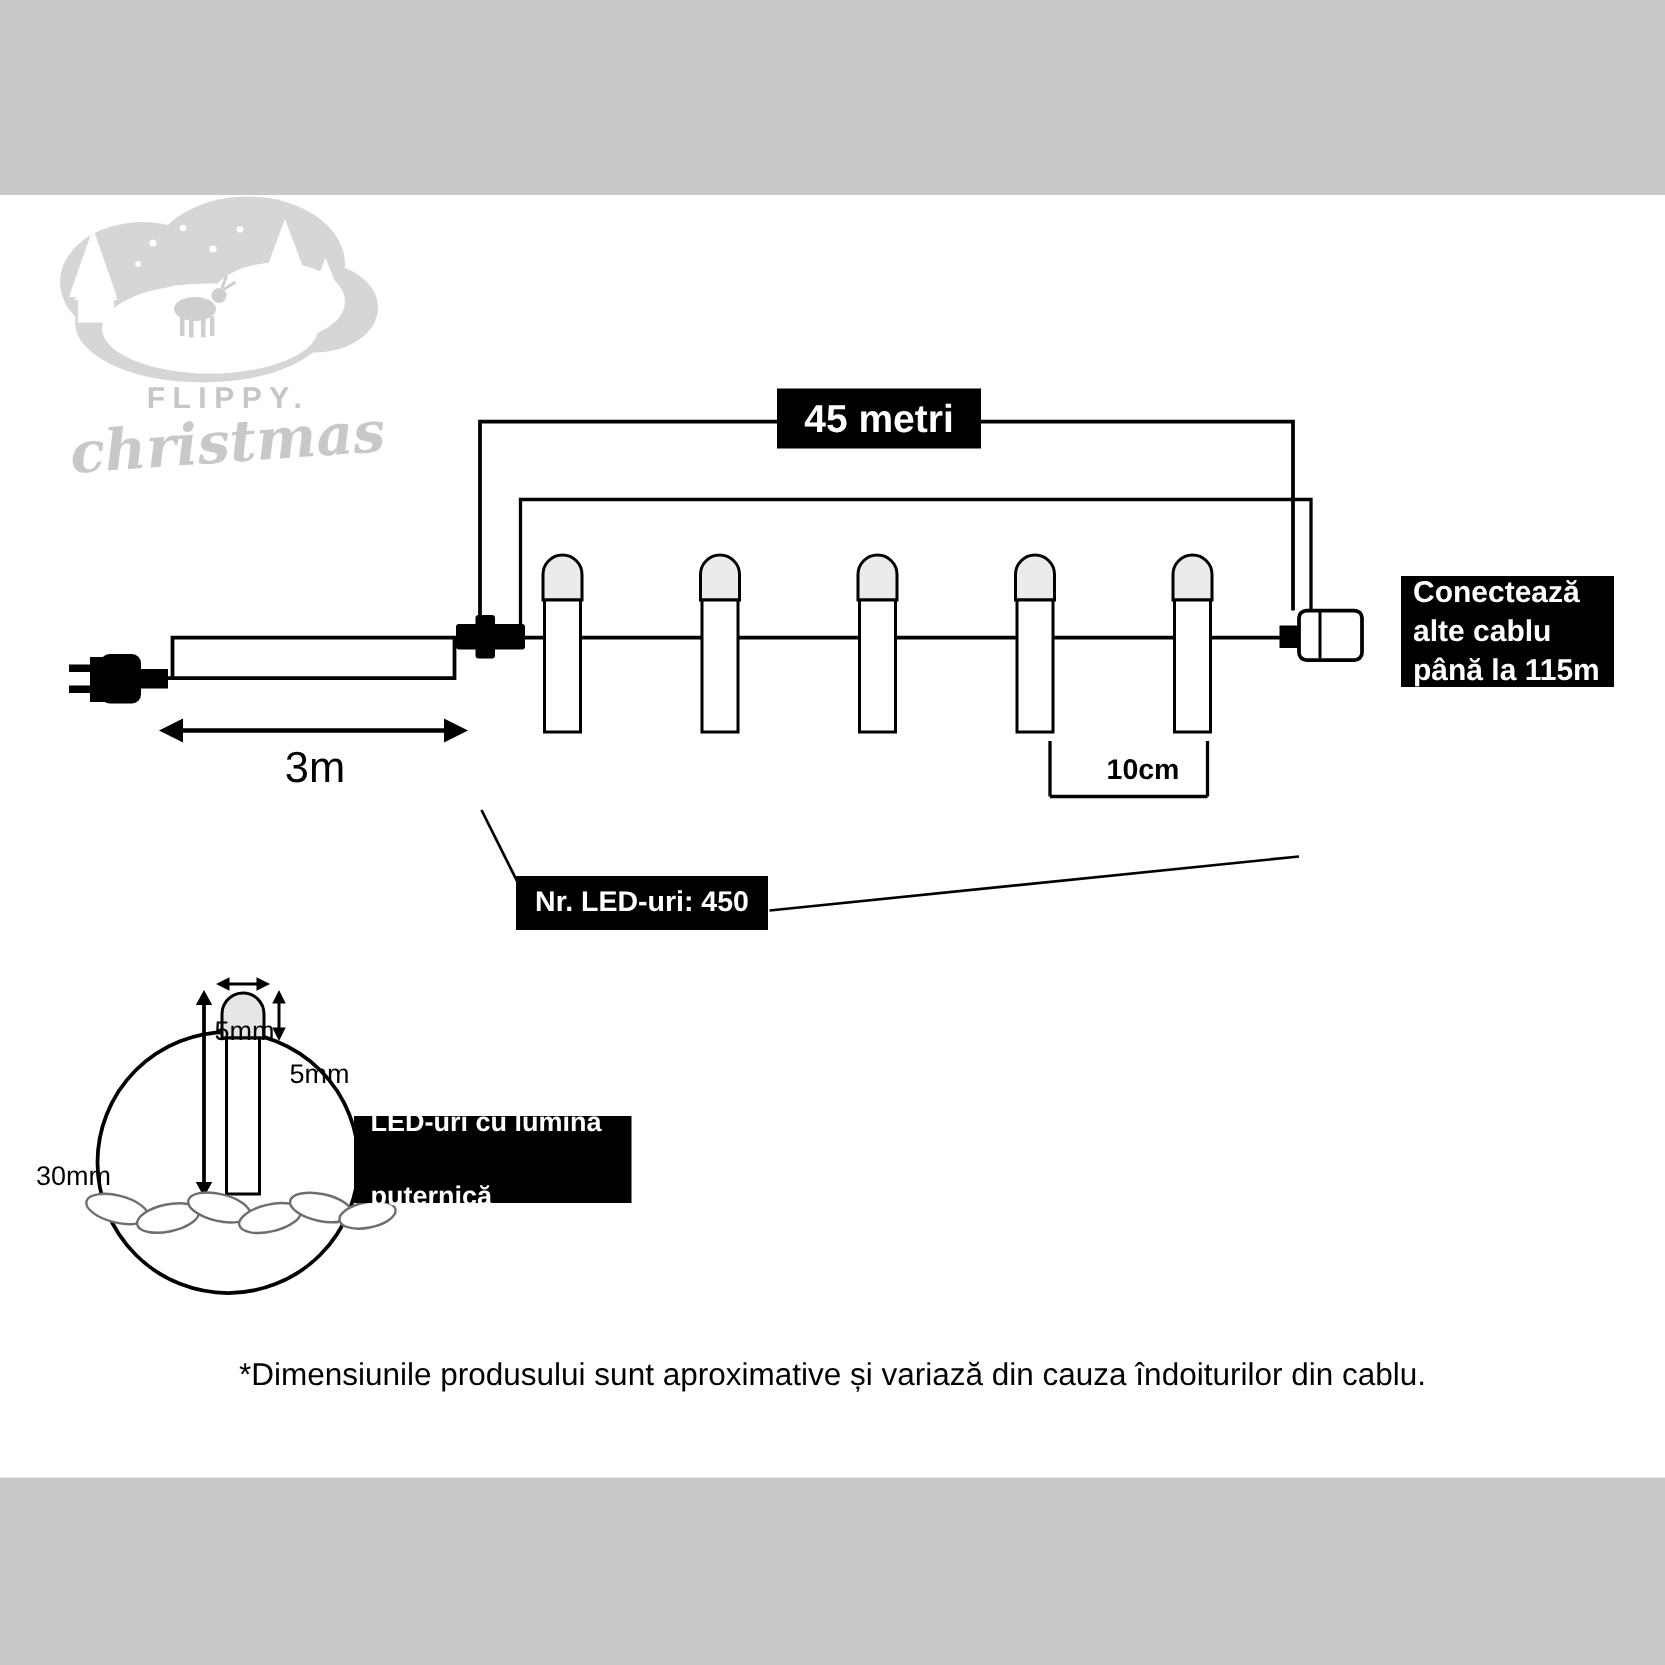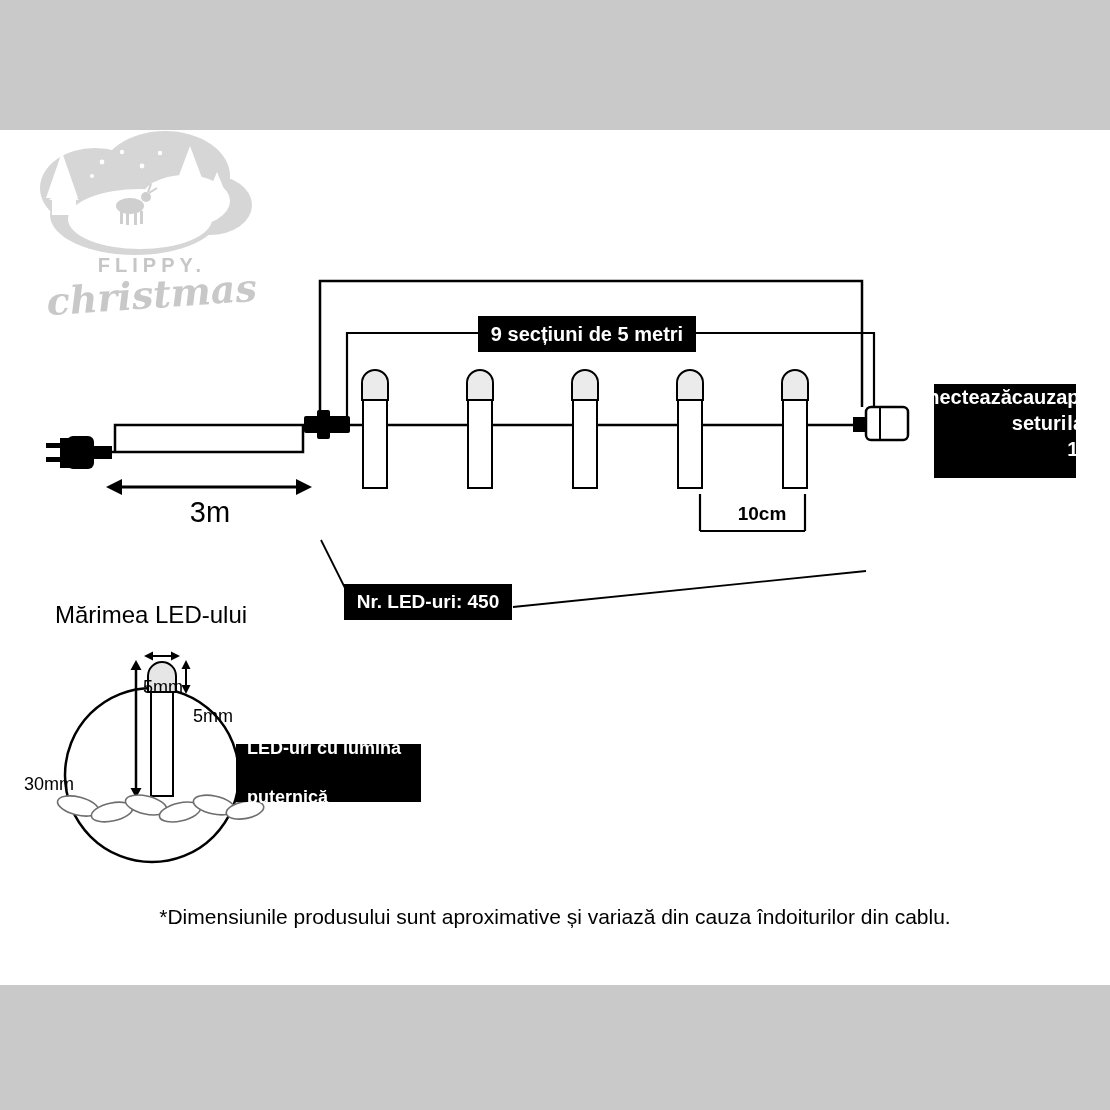--- a/index.html
+++ b/index.html
@@ -7,21 +7,21 @@
   .canvas{position:relative;width:1110px;height:1110px;background:#ffffff;overflow:hidden;}
   .band{position:absolute;left:0;width:1110px;background:#c9c9c9;}
   .band-top{top:0;height:130px;}
   .band-bottom{top:985px;height:125px;}
   svg.diagram{position:absolute;left:0;top:0;width:1110px;height:1110px;}
   .abs{position:absolute;}
   .title{top:170px;left:0;width:1110px;text-align:center;font-size:55px;font-weight:700;color:#000;letter-spacing:1px;}
   .blackbox{position:absolute;background:#000;color:#fff;font-weight:700;display:flex;align-items:center;justify-content:center;}
   .box-total{left:518px;top:259px;width:136px;height:40px;font-size:26px;}
   .box-sections{left:478px;top:316px;width:218px;height:36px;font-size:20px;}
-  .box-connect{left:934px;top:384px;width:134px;height:94px;font-size:20px;flex-direction:row;align-items:flex-start;justify-content:center;padding-left:8px;line-height:26px;}
+  .box-connect{left:934px;top:384px;width:134px;height:74px;font-size:20px;flex-direction:column;align-items:flex-start;justify-content:center;padding-left:8px;line-height:26px;}
   .box-ledcount{left:344px;top:584px;width:168px;height:36px;font-size:19px;}
   .box-feature{left:236px;top:744px;width:174px;height:58px;font-size:18px;flex-direction:column;align-items:flex-start;justify-content:center;padding-left:11px;line-height:25px;gap:24px;}
   .lbl{color:#000;}
   .lbl-3m{left:150px;top:496px;width:120px;text-align:center;font-size:29px;}
   .lbl-10cm{left:702px;top:503px;width:120px;text-align:center;font-size:19px;font-weight:700;}
   .lbl-spatiere{left:670px;top:539px;width:165px;text-align:center;font-size:27px;font-weight:700;}
   .lbl-marimea{left:55px;top:601px;font-size:24px;}
   .lbl-small{font-size:18px;margin-top:40px;}
   .lbl-5w{left:139px;top:637px;width:48px;text-align:center;}
   .lbl-5h{left:193px;top:666px;}
@@ -172,34 +172,33 @@
       <ellipse cx="78" cy="806" rx="21" ry="9" transform="rotate(14 78 806)"></ellipse>
       <ellipse cx="112" cy="812" rx="21" ry="9" transform="rotate(-12 112 812)"></ellipse>
       <ellipse cx="146" cy="805" rx="21" ry="9" transform="rotate(13 146 805)"></ellipse>
       <ellipse cx="180" cy="812" rx="21" ry="9" transform="rotate(-13 180 812)"></ellipse>
       <ellipse cx="214" cy="805" rx="21" ry="9" transform="rotate(12 214 805)"></ellipse>
       <ellipse cx="245" cy="810" rx="19" ry="8.5" transform="rotate(-11 245 810)"></ellipse>
     </g>
   </svg>
 
 
-  <div class="blackbox box-sections">9 secțiuni de 5 metri</div>
+  <div class="blackbox box-total">45 metri</div>
 
   <div class="blackbox box-connect">
     <div>Conectează</div>
-    <div>cauza seturi</div>
+    <div>alte cablu</div>
     <div>până la 115m</div>
   </div>
 
   <div class="abs lbl lbl-3m">3m</div>
   <div class="abs lbl lbl-10cm">10cm</div>
 
   <div class="blackbox box-ledcount">Nr. LED-uri: 450</div>
 
-  <div class="abs lbl lbl-marimea">Mărimea LED-ului</div>
   <div class="abs lbl lbl-small lbl-5w">5mm</div>
   <div class="abs lbl lbl-small lbl-5h">5mm</div>
   <div class="abs lbl lbl-small lbl-30">30mm</div>
 
   <div class="blackbox box-feature">
     <div>LED-uri cu lumină</div>
     <div>puternică</div>
   </div>
 
   <div class="abs footnote">*Dimensiunile produsului sunt aproximative și variază din cauza îndoiturilor din cablu.</div>

